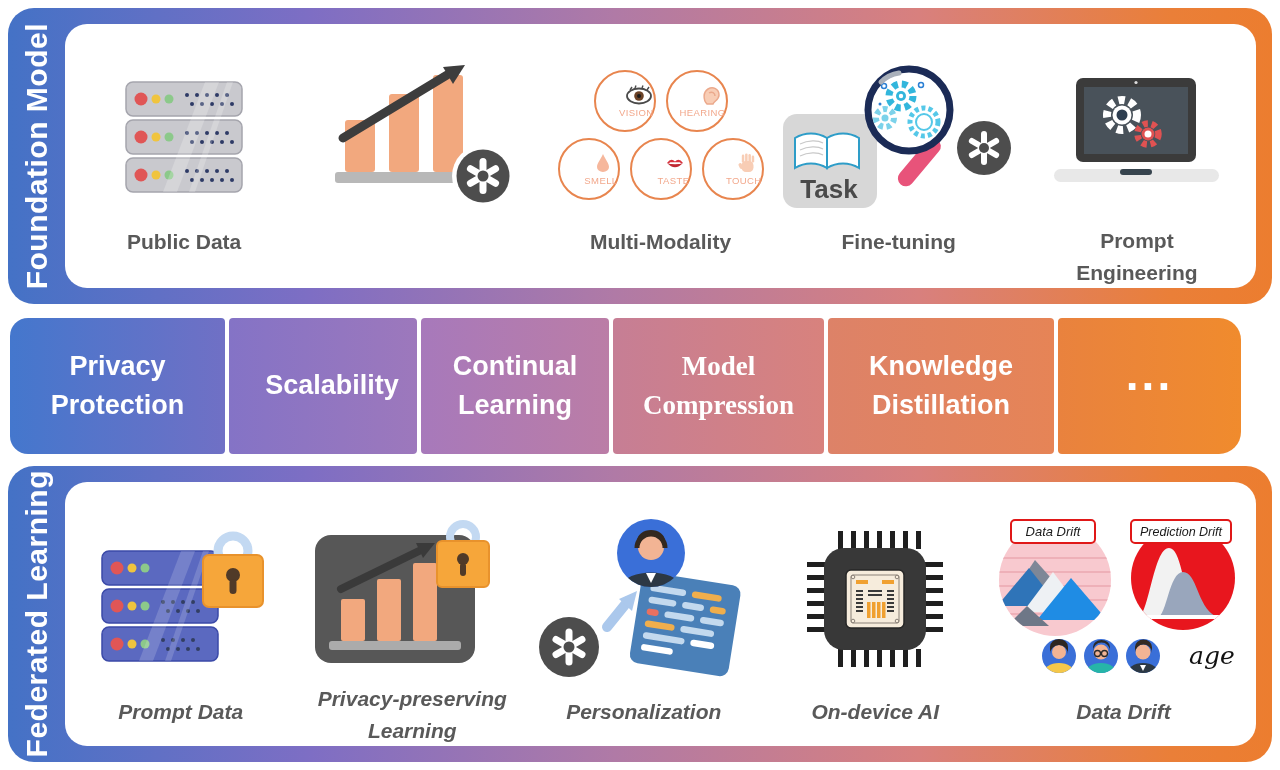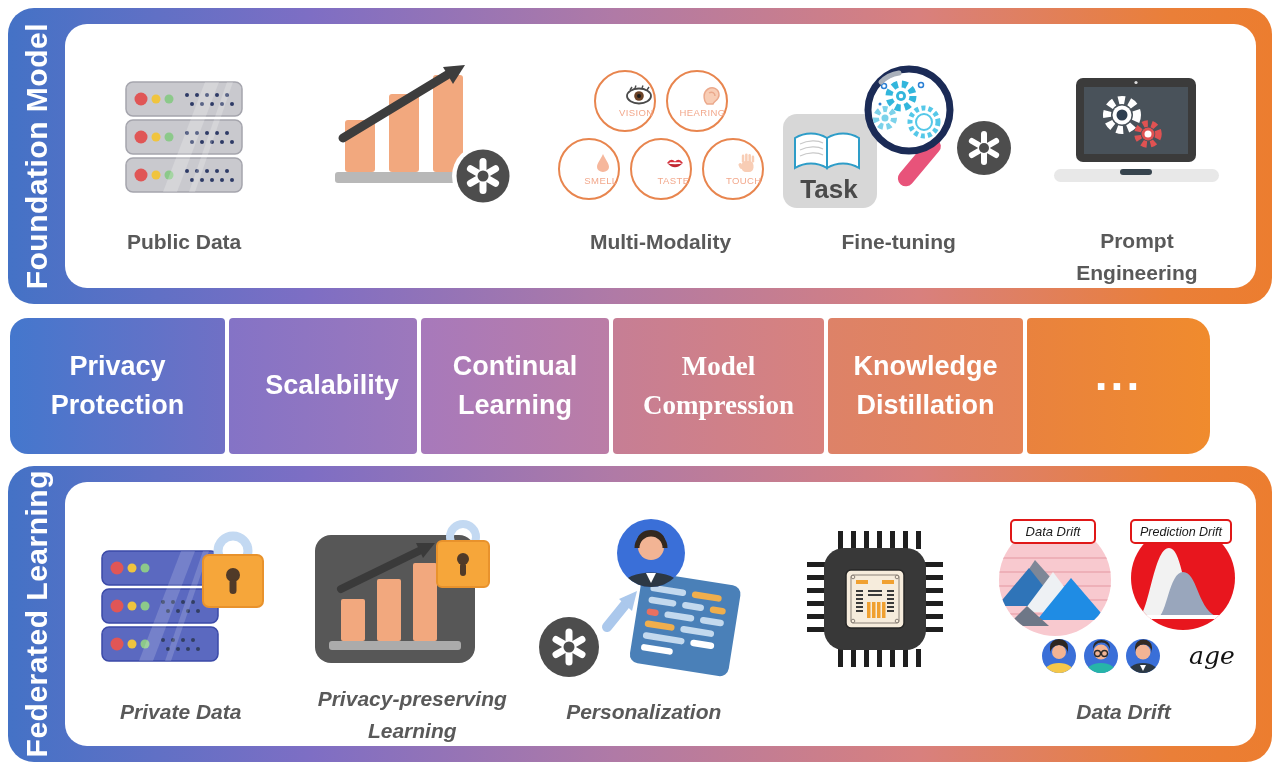--- a/index.html
+++ b/index.html
@@ -33,21 +33,21 @@
   
   .challenges{position:absolute;top:318px;left:10px;height:136px;display:flex;gap:4px;}
   .chbox{
     display:flex;align-items:center;justify-content:center;text-align:center;
     color:#fff;font-weight:bold;font-size:27px;line-height:1.45;border-radius:4px;padding:0 10px;box-sizing:border-box;
   }
   .chbox-0{width:215px;border-radius:18px 4px 4px 18px;background:linear-gradient(90deg,#4477cd,#7070c5);}
   .chbox-1{width:188px;background:linear-gradient(90deg,#8473c6,#9d78bc);padding-left:28px;}
   .chbox-2{width:188px;background:linear-gradient(90deg,#a779bb,#bb7da6);}
   .chbox-3{width:211px;background:linear-gradient(90deg,#c67e95,#d8827d);font-family:Liberation Serif, serif;}
-  .chbox-4{width:195px;background:linear-gradient(90deg,#dd8268,#e68456);}
+  .chbox-4{width:226px;background:linear-gradient(90deg,#dd8268,#e68456);}
   .chbox-5{width:183px;border-radius:4px 22px 22px 4px;background:linear-gradient(90deg,#e9823e,#f08b2d);}
   .ellipsis span{font-size:46px;letter-spacing:3px;display:block;margin-top:-24px;}
   
   .senses{display:flex;flex-direction:column;align-items:center;gap:6px;}
   .sense-row{display:flex;gap:10px;}
   .sense{
     width:62px;height:62px;border-radius:50%;border:2px solid #e8854e;background:#fff;
     display:flex;flex-direction:column;align-items:flex-end;justify-content:center;gap:1px;box-sizing:border-box;
   }
   .sense-label{font-size:9.5px;color:#f2a88c;letter-spacing:.4px;}
@@ -344,21 +344,21 @@
             <polygon points="108,12 114,12 76,122 70,122" fill="#ffffff" opacity="0.16"></polygon>
           </g>
           <g>
             <circle cx="138" cy="28" r="15" fill="none" stroke="#c3d9f2" stroke-width="9"></circle>
             <rect x="108" y="32" width="60" height="52" rx="6" fill="#f6a63a" stroke="#e8922c" stroke-width="2"></rect>
             <circle cx="138" cy="52" r="7" fill="#503a28"></circle>
             <rect x="134.5" y="56" width="7" height="15" rx="3.5" fill="#503a28"></rect>
           </g>
         </svg>
       </div>
-      <div class="item-label">Private Data</div>
+      <div class="item-label">Prompt Data</div>
     </div>
 
     <div class="cell">
       <div class="icon-zone">
         <svg width="210" height="160" viewBox="0 0 210 160">
           <rect x="8" y="22" width="160" height="128" rx="16" fill="#575757"></rect>
           <rect x="34" y="86" width="24" height="42" rx="2" fill="#f2a87e"></rect>
           <rect x="70" y="66" width="24" height="62" rx="2" fill="#f2a87e"></rect>
           <rect x="106" y="50" width="24" height="78" rx="2" fill="#f2a87e"></rect>
           <rect x="22" y="128" width="132" height="9" rx="3" fill="#ababab"></rect>
@@ -487,20 +487,21 @@
               <rect x="87" y="70" width="7" height="2"></rect>
               <rect x="87" y="74" width="7" height="2"></rect>
               <rect x="87" y="78" width="7" height="2"></rect>
               <rect x="87" y="82" width="7" height="2"></rect>
               <rect x="87" y="86" width="7" height="2"></rect>
             <rect x="68" y="66" width="14" height="2"></rect>
               <rect x="68" y="70" width="14" height="2"></rect>
           </g>
         </svg>
       </div>
+      <div class="item-label">On-device AI</div>
     </div>
 
     <div class="cell">
       <div class="icon-zone">
         <svg width="265" height="170" viewBox="0 0 265 170">
           <defs>
             <clipPath id="ddclip">
                 <circle cx="64" cy="66" r="56"></circle>
               </clipPath>
             <clipPath id="pdclip">

